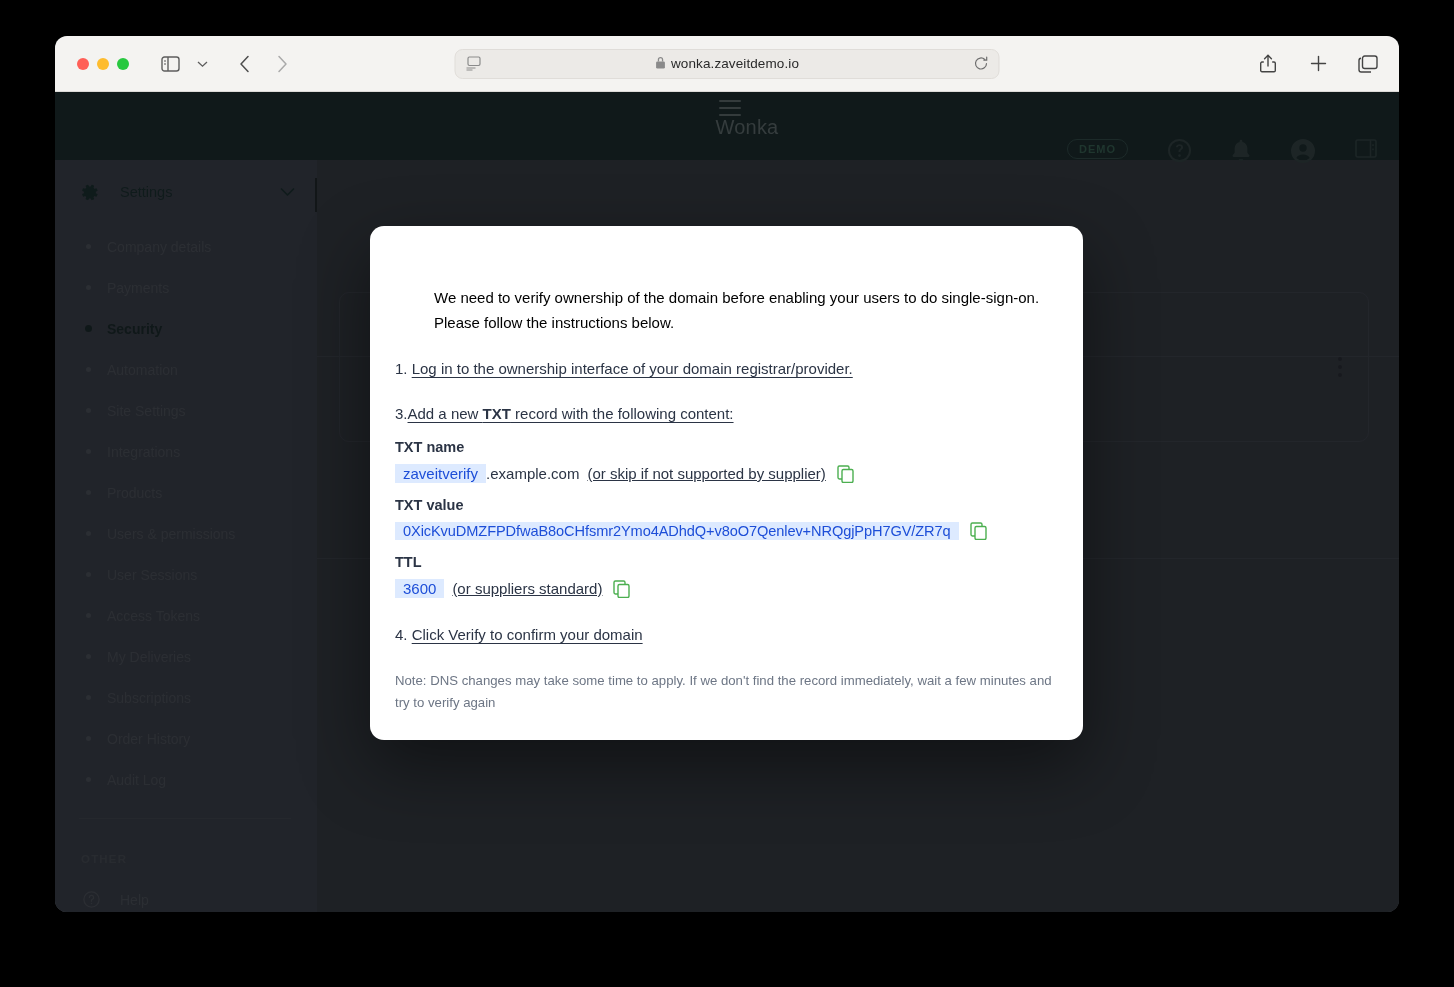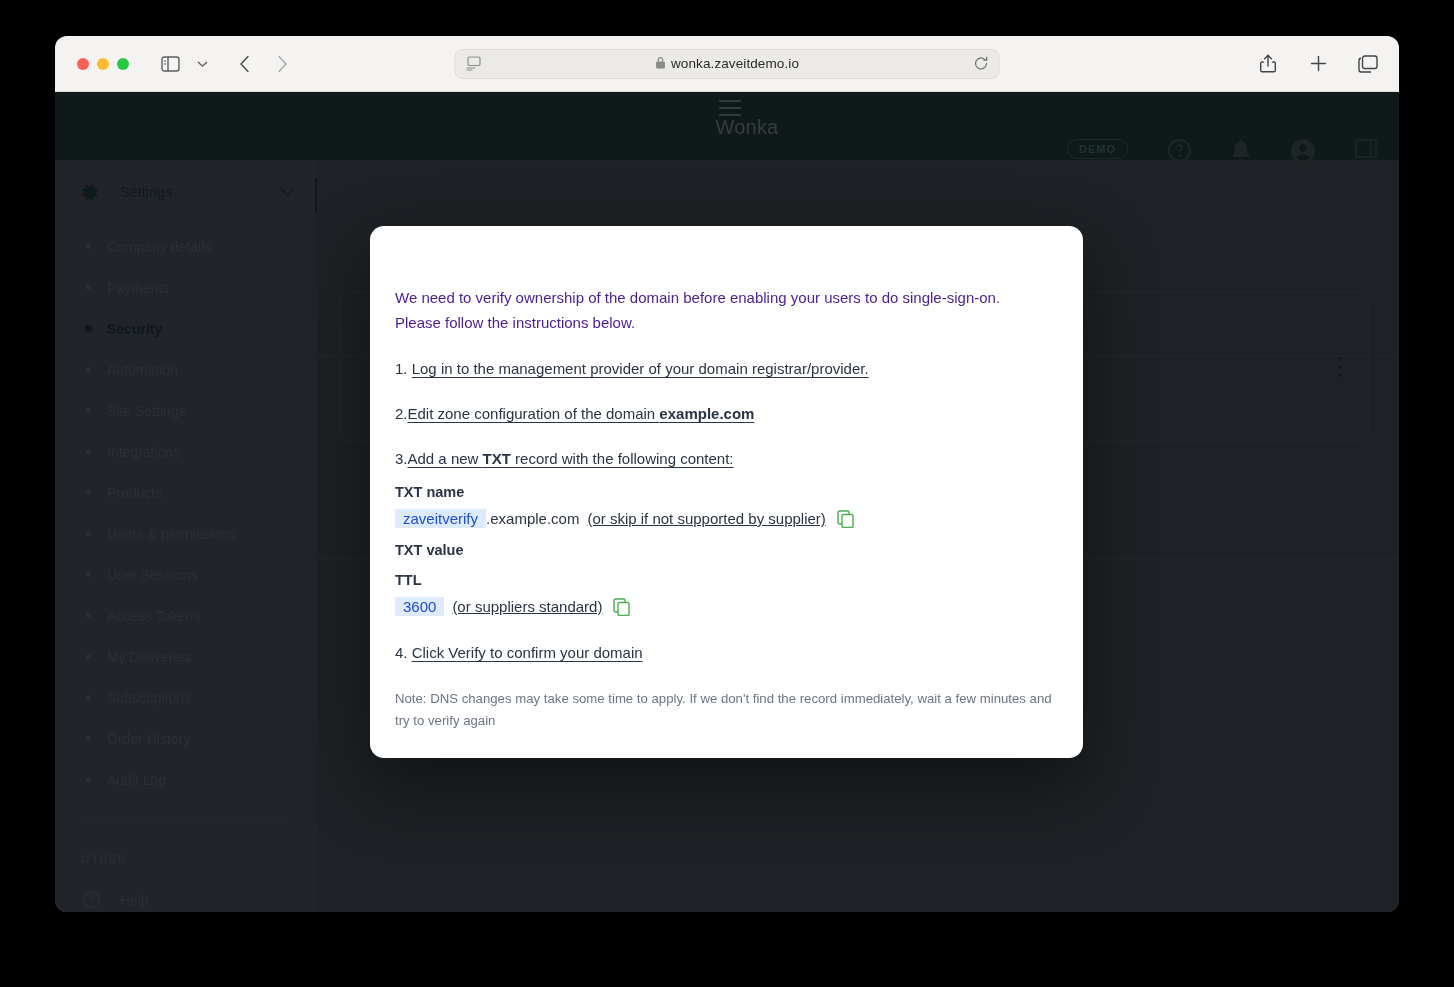--- a/index.html
+++ b/index.html
@@ -208,22 +208,23 @@
   #modal-title {
     font-size: 19.5px;
     font-weight: bold;
     color: #2b3445;
     letter-spacing: .1px;
   }
   #modal-intro {
     margin-top: 23px;
     font-size: 15px;
     line-height: 25px;
-    color: #4c1d95;
+    color: #000000;
     max-width: 650px;
+    margin-left: 39px;
   }
   .step {
     margin-top: 23px;
     font-size: 15px;
     color: #2b3445;
     line-height: 22px;
   }
   .step .num { text-decoration: none; }
   .step .u { text-decoration: underline; text-underline-offset: 3px; }
   .step b { font-weight: bold; }
@@ -540,45 +541,51 @@
 
     <div id="overlay">
 
       <div id="modal">
 
 
         <p id="modal-intro">We need to verify ownership of the domain before enabling your users to do single-sign-on. Please follow the instructions below.</p>
 
         <div class="step">
           <span class="num">1.</span>
-          <span class="u">Log in to the management provider of your domain registrar/provider.</span>
-        </div>
-
-        <div class="step">
-          <span class="num">2.</span><span class="u">Edit zone configuration of the domain </span><b class="u">example.com</b>
-        </div>
+          <span class="u">Log in to the ownership interface of your domain registrar/provider.</span>
+        </div>
+
 
         <div class="step">
           <span class="num">3.</span><span class="u">Add a new </span><b class="u">TXT</b><span class="u"> record with the following content:</span>
         </div>
 
         <div class="field-label">TXT name</div>
         <div class="field-row">
           <span class="hl">zaveitverify</span>
             <span class="plain">.example.com</span>
           <span class="muted-paren">(or skip if not supported by supplier)</span>
           <span class="copy-btn">
             <svg width="17" height="18" viewBox="0 0 17 18" fill="none" stroke="#4caf50" stroke-width="1.4">
               <rect x="1" y="1" width="11" height="13" rx="1.4"></rect>
               <rect x="5" y="4.5" width="11" height="13" rx="1.4" fill="#ffffff"></rect>
             </svg>
           </span>
         </div>
 
         <div class="field-label">TXT value</div>
+        <div class="field-row" id="txt-value-row">
+          <span class="hl">0XicKvuDMZFPDfwaB8oCHfsmr2Ymo4ADhdQ+v8oO7Qenlev+NRQgjPpH7GV/ZR7q</span>
+          <span class="copy-btn">
+            <svg width="17" height="18" viewBox="0 0 17 18" fill="none" stroke="#4caf50" stroke-width="1.4">
+              <rect x="1" y="1" width="11" height="13" rx="1.4"></rect>
+              <rect x="5" y="4.5" width="11" height="13" rx="1.4" fill="#ffffff"></rect>
+            </svg>
+          </span>
+        </div>
 
         <div class="field-label">TTL</div>
         <div class="field-row">
           <span class="hl">3600</span>
           <span class="muted-paren">(or suppliers standard)</span>
           <span class="copy-btn">
             <svg width="17" height="18" viewBox="0 0 17 18" fill="none" stroke="#4caf50" stroke-width="1.4">
               <rect x="1" y="1" width="11" height="13" rx="1.4"></rect>
               <rect x="5" y="4.5" width="11" height="13" rx="1.4" fill="#ffffff"></rect>
             </svg>

